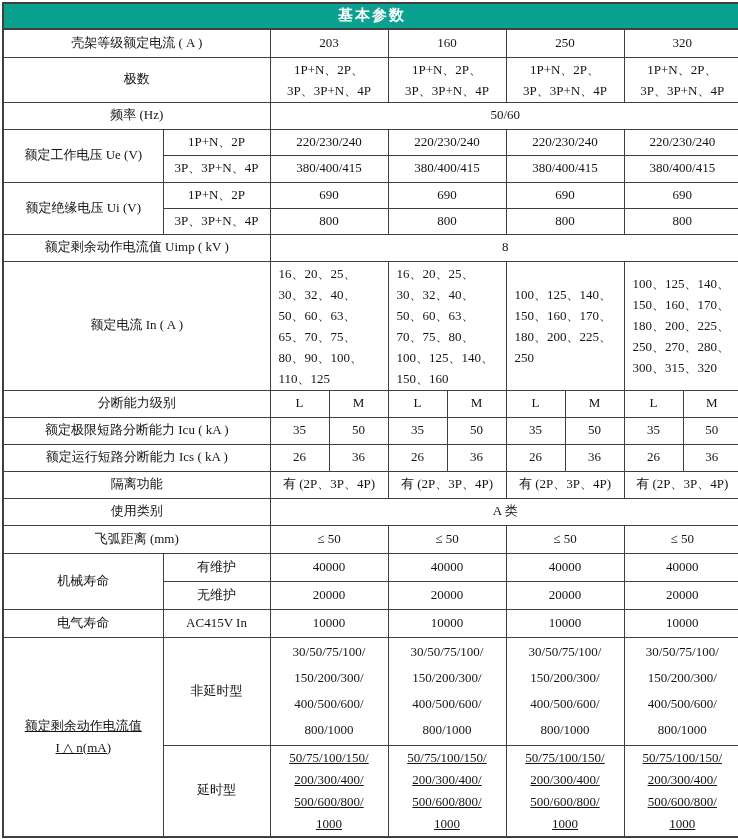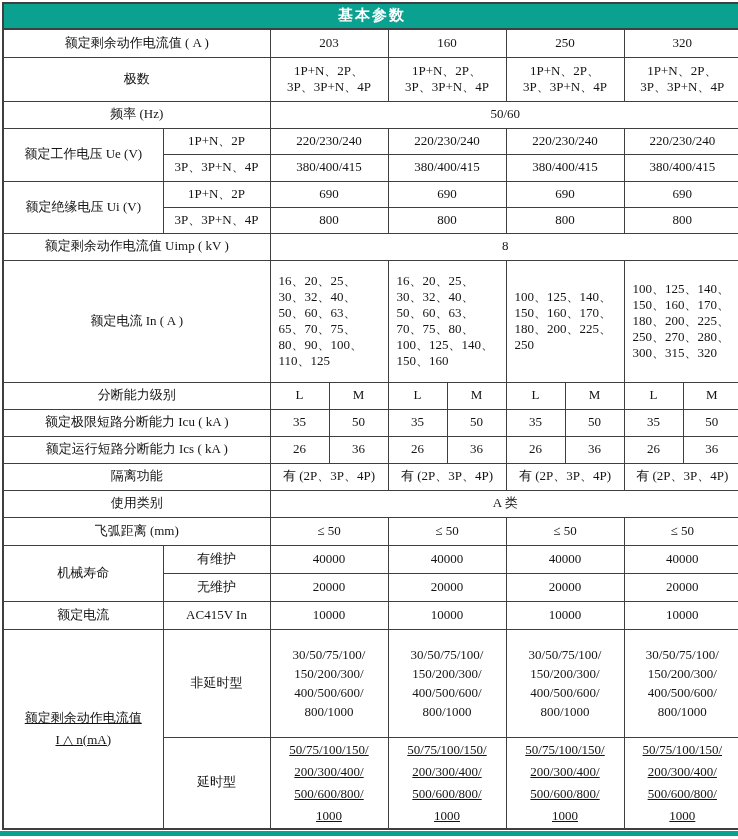--- a/index.html
+++ b/index.html
@@ -23,22 +23,22 @@
   td.title {
     background:#0ba190;
     color:#ffffff;
     font-weight:bold;
     font-size:15px;
     letter-spacing:2px;
     border-bottom:2px solid #3f3f3f;
   }
   td.ml { white-space:pre-line; }
   td.lft { text-align:left; padding-left:8px; }
-  .lh20 { line-height:16px;font-family:Liberation Serif, serif; }
-  .lh26 { line-height:19px; }
+  .lh20 { line-height:21px;font-family:Liberation Serif, serif; }
+  .lh26 { line-height:26px; }
   .lh22 { line-height:22px;text-decoration:underline; }
   tr.r26{height:26px} tr.r27{height:27px} tr.r28{height:28px}
   tr.r44{height:44px} tr.r122{height:122px} tr.r108{height:108px} tr.r90{height:90px}
   .bottom-bar { height:5px; background:#0ba190; margin-top:1px; width:738px; }
 </style>
 </head>
 <body>
 
 <div class="wrap">
 <table class="spec">
@@ -54,21 +54,21 @@
     <col style="width:59px">
         <col style="width:58px">
   </colgroup>
 
   <tbody>
         <tr class="r26">
     <td colspan="10" class="title">基本参数</td>
   </tr>
 
   <tr class="r28">
-    <td colspan="2">额定剩余动作电流值 ( A )</td>
+    <td colspan="2">壳架等级额定电流 ( A )</td>
     <td colspan="2">203</td>
     <td colspan="2">160</td>
     <td colspan="2">250</td>
     <td colspan="2">320</td>
   </tr>
 
   <tr class="r44">
     <td colspan="2">极数</td>
     <td colspan="2" class="ml lh20">1P+N、2P、
 3P、3P+N、4P</td>
@@ -214,21 +214,21 @@
   </tr>
   <tr class="r28">
     <td>无维护</td>
     <td colspan="2">20000</td>
     <td colspan="2">20000</td>
     <td colspan="2">20000</td>
     <td colspan="2">20000</td>
   </tr>
 
   <tr class="r28">
-    <td>额定电流</td>
+    <td>电气寿命</td>
     <td>AC415V In</td>
     <td colspan="2">10000</td>
     <td colspan="2">10000</td>
     <td colspan="2">10000</td>
     <td colspan="2">10000</td>
   </tr>
 
   <tr class="r108">
     <td rowspan="2" class="lh22">
       <span>额定剩余动作电流值</span><br>

